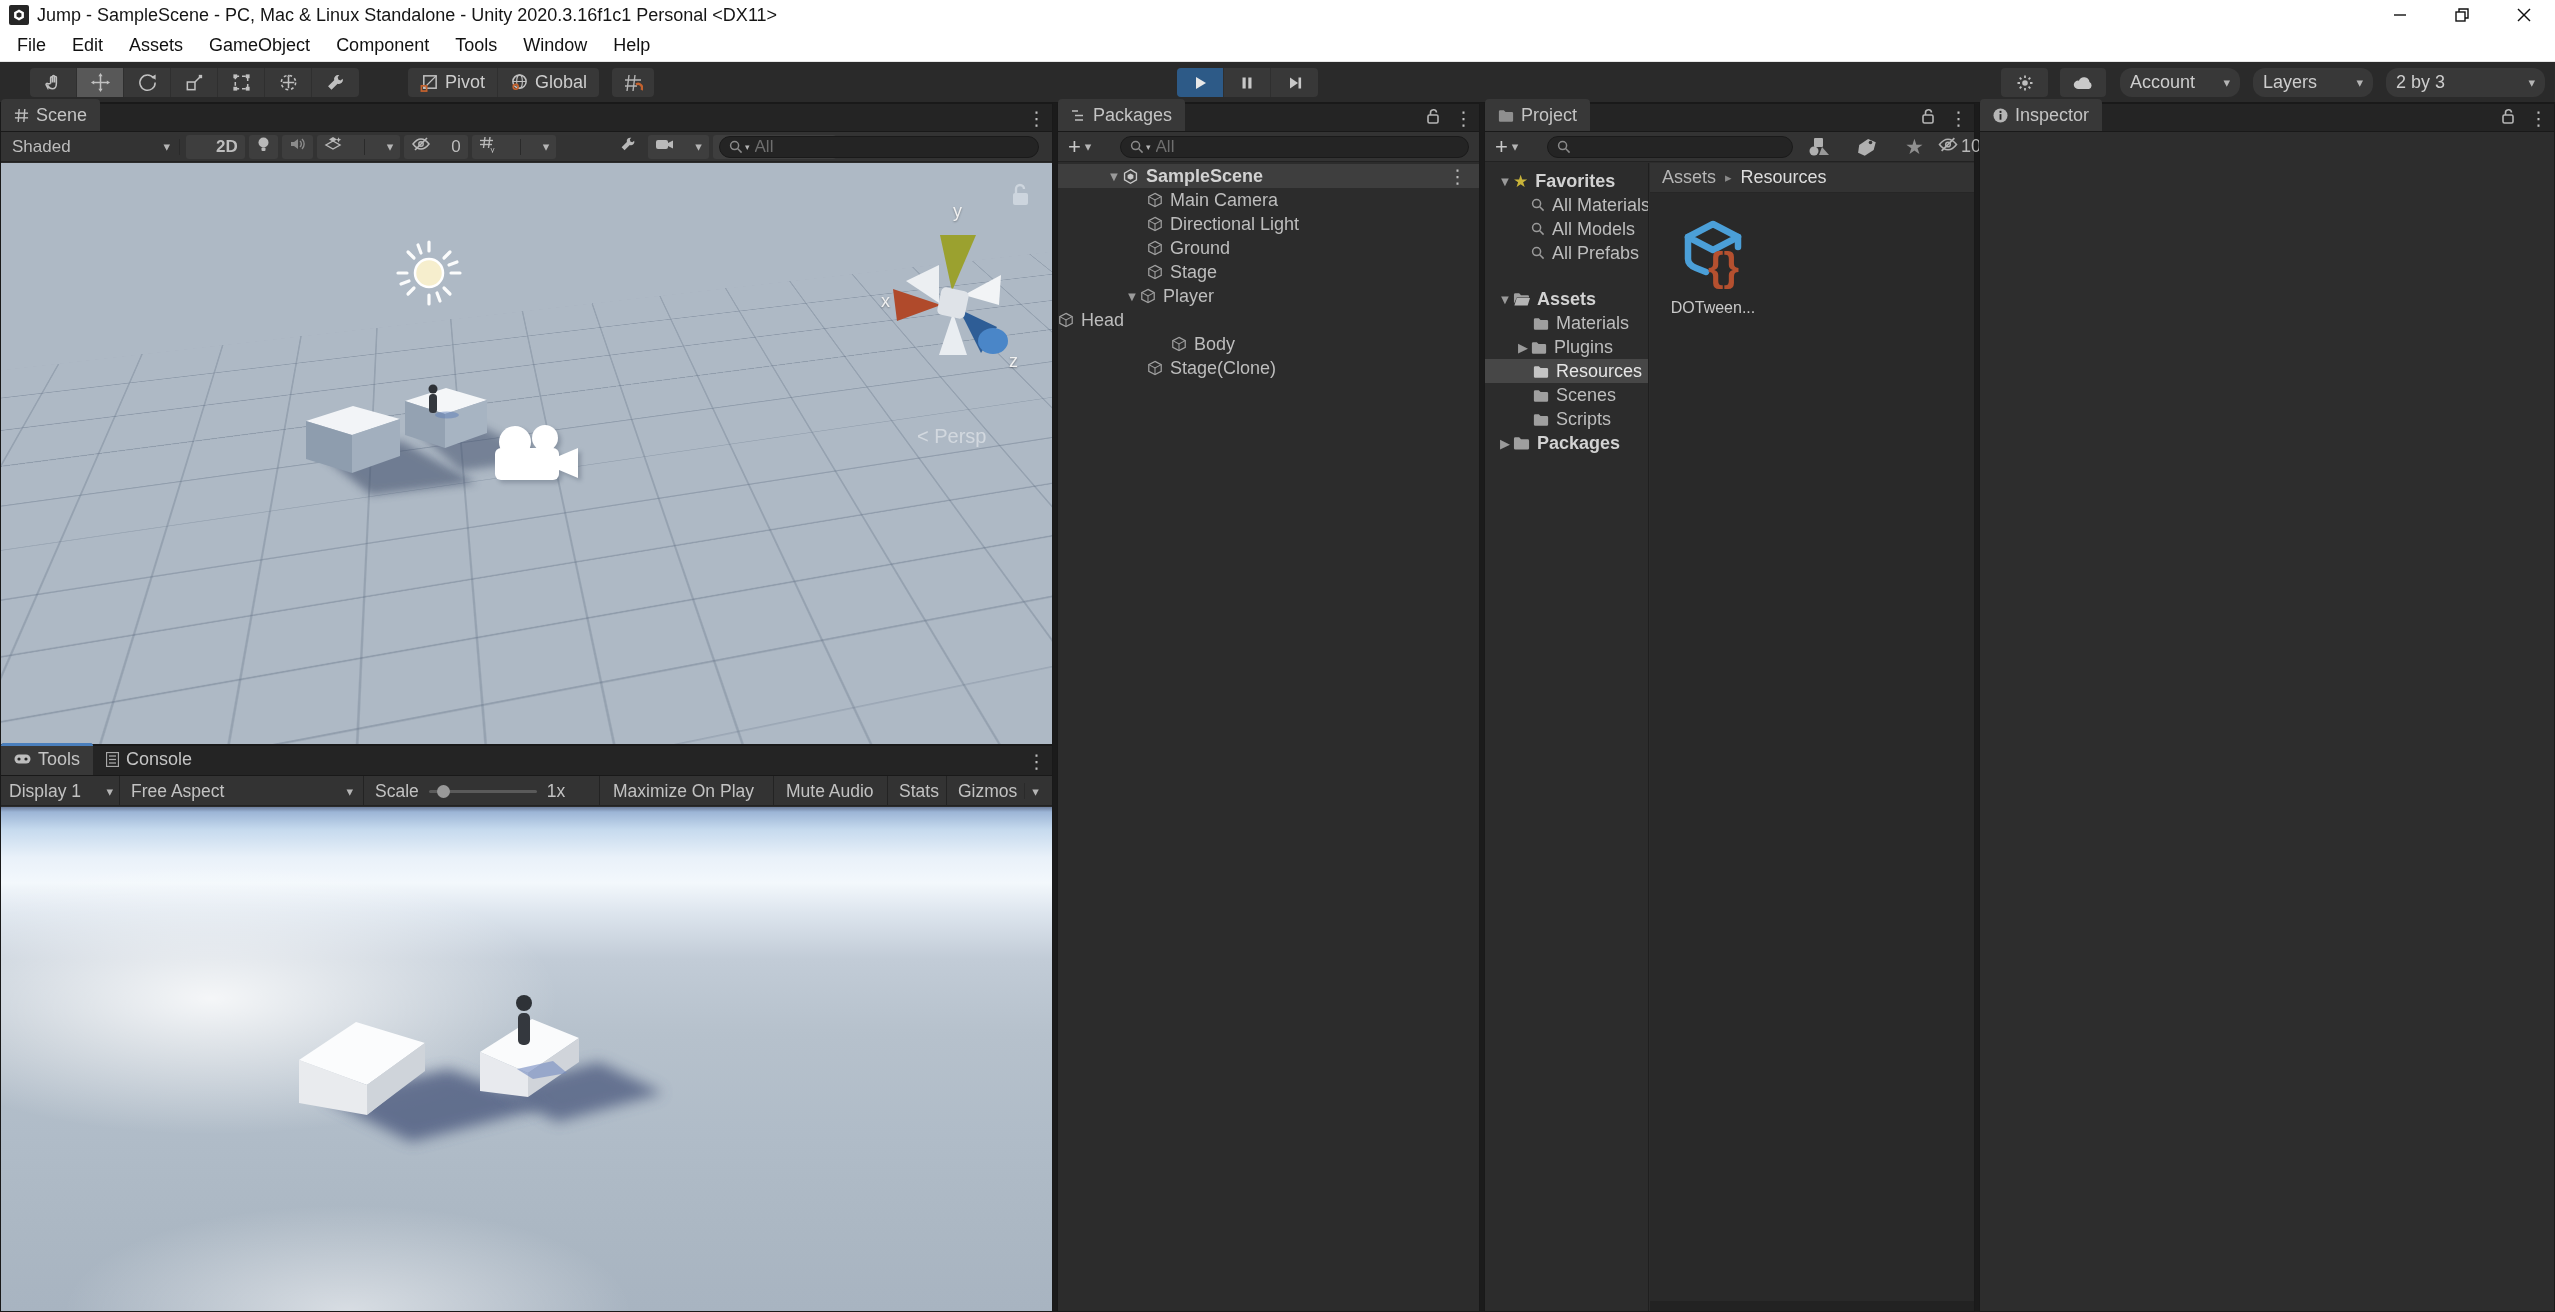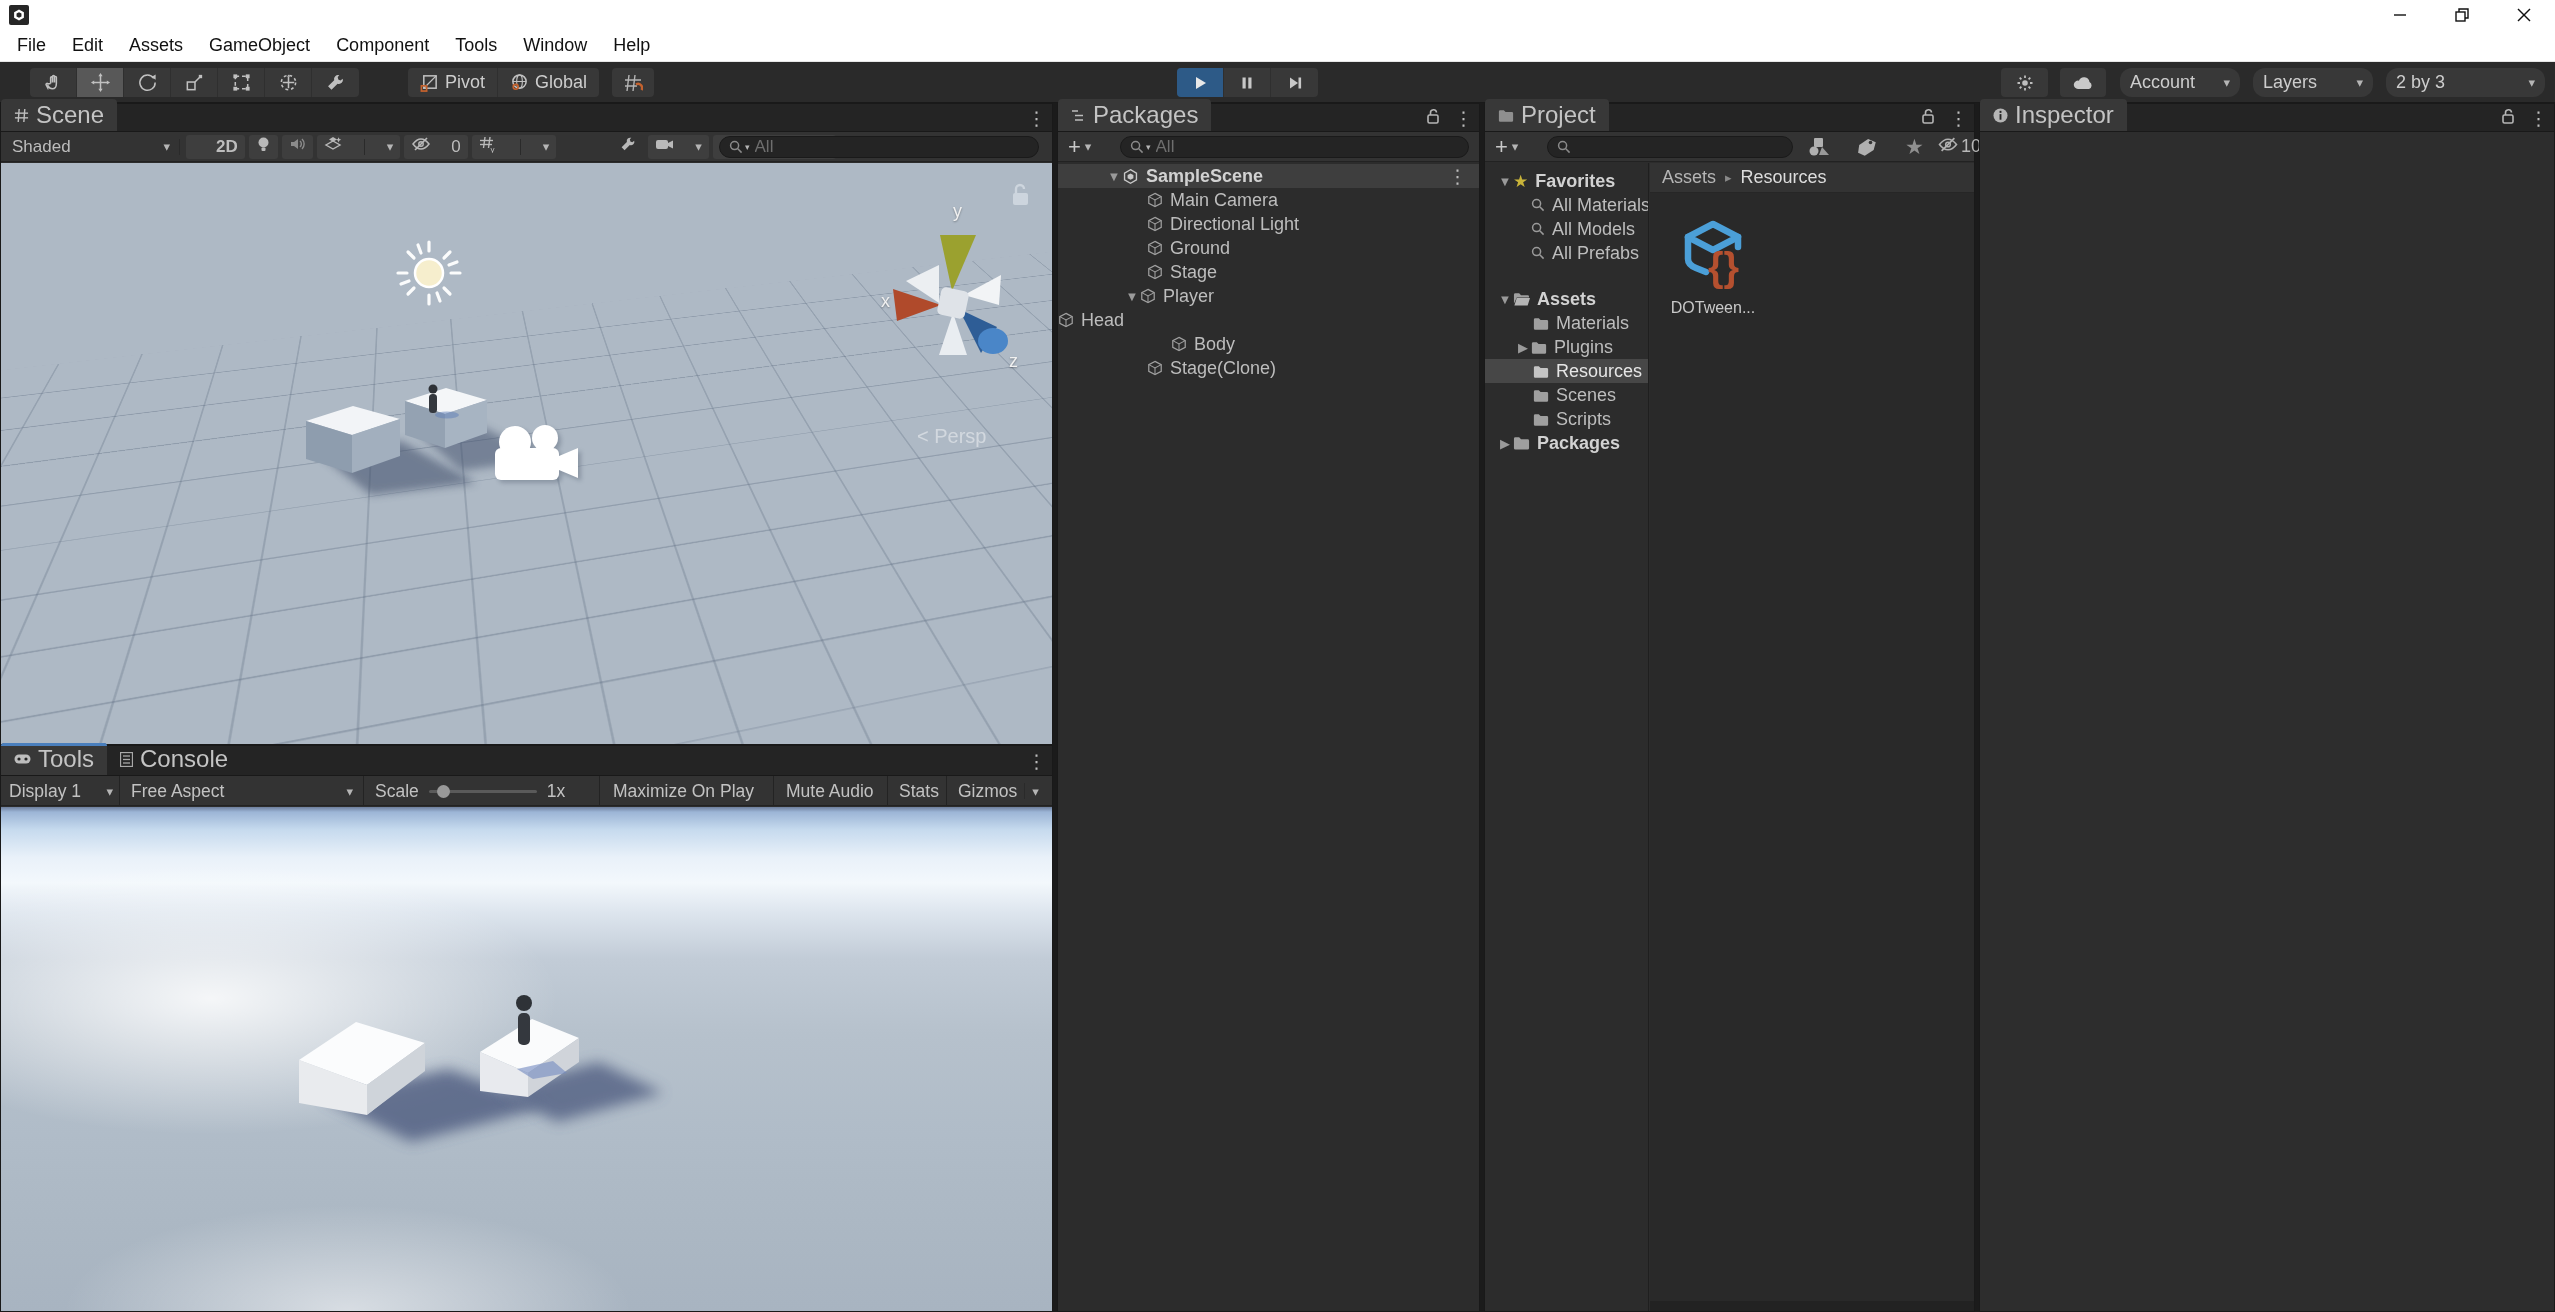--- a/index.html
+++ b/index.html
@@ -25,21 +25,21 @@
   .tbtn.textbtn{width:auto;padding:0 12px;gap:6px;font-size:18px;color:#cdcdcd;}
   .playgrp{left:1177px;}
   .playbtn{width:47px;}
   .playbtn.on{background:#2d5a87;}
   .ddl{position:absolute;top:6px;height:29px;background:#383838;border-radius:12px;display:flex;align-items:center;justify-content:space-between;padding:0 10px;font-size:18px;color:#cdcdcd;}
   .caret{font-size:13px;color:#b5b5b5;}
 
   
   .panel{position:absolute;background:#2c2c2c;border:1px solid #191919;}
   .tabbar{height:28px;background:#242424;display:flex;align-items:flex-end;position:relative;border-bottom:1px solid #191919;}
-  .tab{height:28px;display:flex;align-items:center;gap:7px;padding:16px 13px;font-size:24px;color:#c4c4c4;}
+  .tab{height:28px;display:flex;align-items:center;gap:7px;padding:16px 13px;font-size:18px;color:#c4c4c4;}
   .tab.active{background:#383838;border-radius:4px 4px 0 0;position:relative;}
   .tab.focused::before{content:"";position:absolute;left:0;top:0;right:0;height:3px;background:#4a7fbd;border-radius:4px 4px 0 0;}
   .tab .ticon{display:flex;align-items:center;}
   .paneltools{position:absolute;right:6px;top:0;height:28px;display:flex;align-items:center;gap:14px;}
   .kebab{color:#bdbdbd;font-size:19px;line-height:1;}
   .ptoolbar{height:30px;background:#333333;border-bottom:1px solid #222;position:relative;display:flex;align-items:center;}
   .chip{height:24px;display:flex;align-items:center;gap:20px;padding:0 7px;background:#3e3e3e;border-radius:3px;margin-left:4px;font-size:17px;color:#bdbdbd;}
   .chipsep{width:1px;height:16px;background:#2a2a2a;margin:0 2px;}
   .searchbox{height:22px;background:#242424;border:1px solid #1a1a1a;border-radius:11px;display:flex;align-items:center;padding:0 9px;gap:5px;}
   .searchbox input{background:transparent;border:none;outline:none;color:#5eead4;font-size:17px;width:100%;padding:0;}
@@ -90,20 +90,21 @@
 
 <div id="root">
 
   <div class="titlebar">
     <span class="appicon">
       <svg width="14" height="14" viewBox="0 0 20 20">
           <polygon points="10,2 17,6 17,14 10,18 3,14 3,6" fill="#fff"></polygon>
           <polygon points="10,6 13.5,8 13.5,12 10,14 6.5,12 6.5,8" fill="#262626"></polygon>
         </svg>
     </span>
+    <span class="title">Jump - SampleScene - PC, Mac &amp; Linux Standalone - Unity 2020.3.16f1c1 Personal &lt;DX11&gt;</span>
     <div class="wincontrols">
       <span class="winbtn">
           <svg width="16" height="16" viewBox="0 0 16 16">
             <line x1="2" y1="8" x2="14" y2="8" stroke="#111" stroke-width="1.4"></line>
           </svg>
         </span>
       <span class="winbtn">
           <svg width="16" height="16" viewBox="0 0 16 16">
             <rect x="2" y="5" width="9" height="9" fill="none" stroke="#111" stroke-width="1.4"></rect>
             <polyline points="5,5 5,2 14,2 14,11 11,11" fill="none" stroke="#111" stroke-width="1.4"></polyline>

